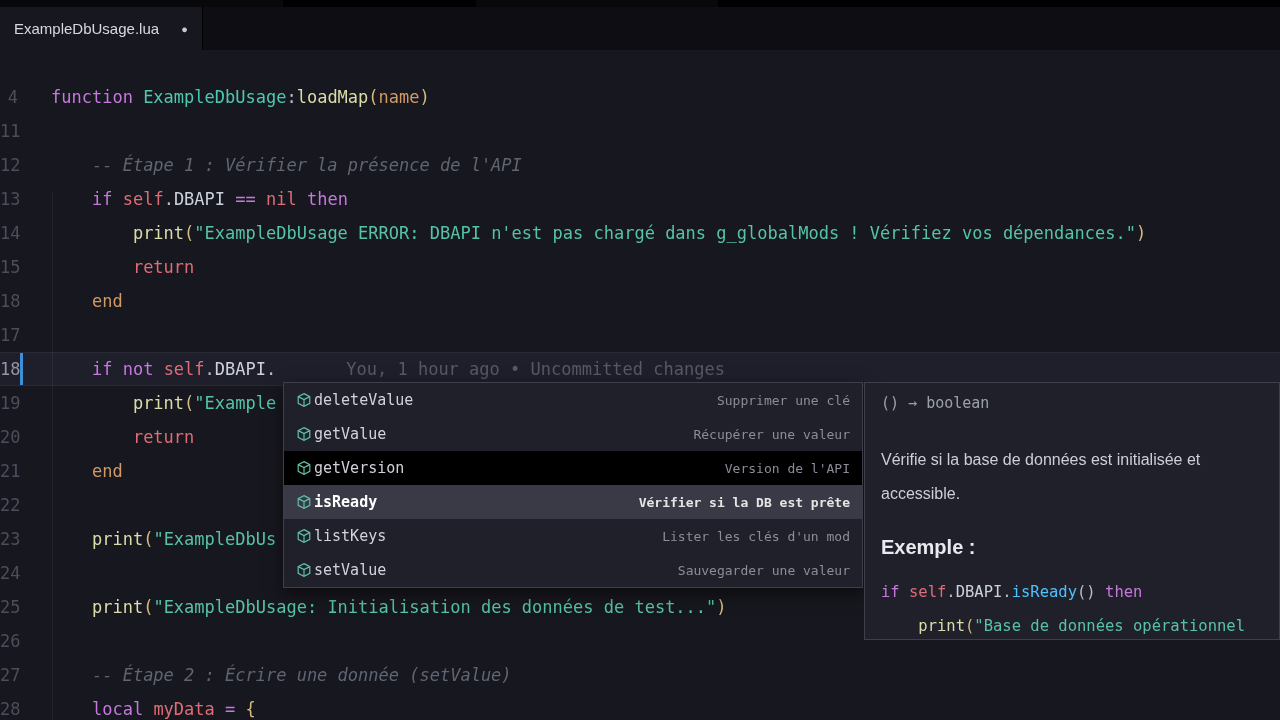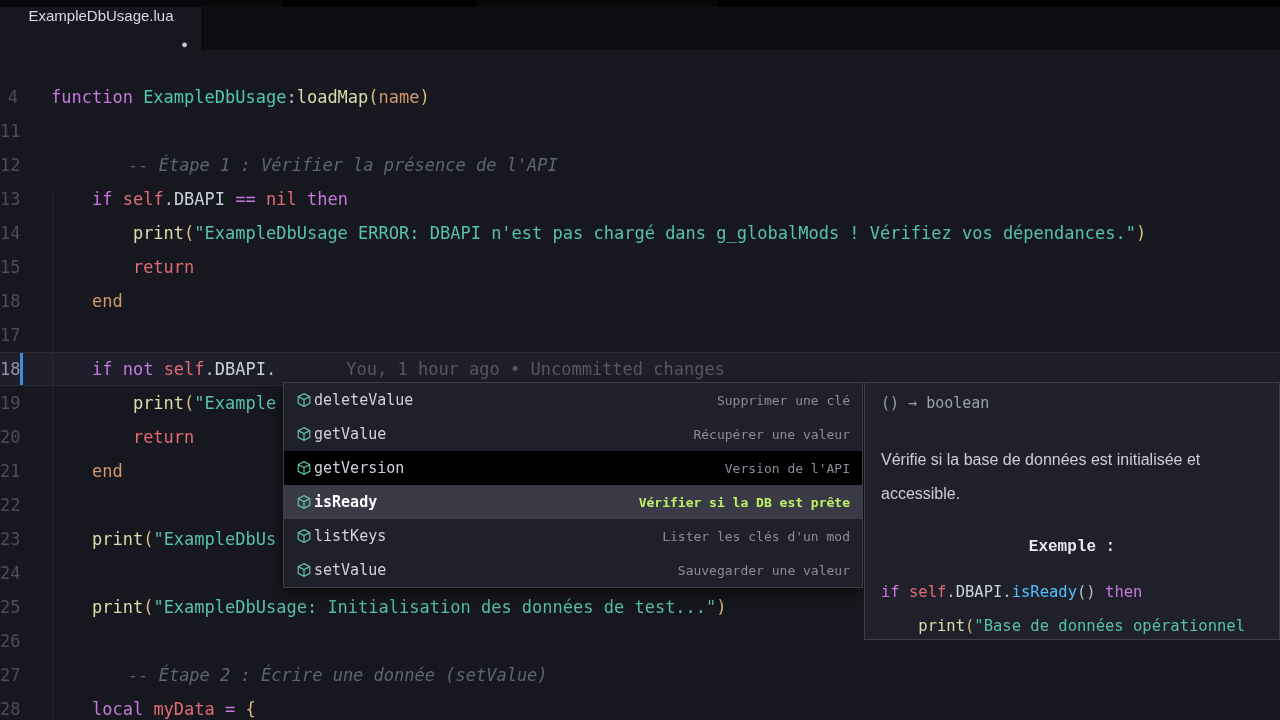--- a/index.html
+++ b/index.html
@@ -9,71 +9,71 @@
   
   .titlebar{position:absolute;top:0;left:0;right:0;height:7px;background:#08080b;}
   .titlebar .seg{position:absolute;top:0;height:7px;background:#000;}
   .titlebar .s1{left:283px;width:193px;}
   .titlebar .s2{left:718px;right:0;}
 
   
   .tabbar{position:absolute;top:7px;left:0;right:0;height:43px;background:#0d0d13;display:flex;}
   .tab{width:203px;box-sizing:border-box;background:#17171f;display:flex;align-items:center;
        padding:0 14px;gap:14px;border-right:1px solid #000;
-       font-family:"Liberation Sans",sans-serif;font-size:15px;color:#d8d8e2;flex-direction:column;}
+       font-family:"Liberation Sans",sans-serif;font-size:15px;color:#d8d8e2;}
   .tab .dot{font-size:11px;color:#c9c9d5;margin-left:auto;}
 
   
   .editor{position:absolute;top:50px;left:0;right:0;bottom:0;background:#17171f;padding-top:30px;}
   .indent-guide{position:absolute;left:52px;top:142px;height:570px;width:1px;background:rgba(255,255,255,0.06);}
   .line{position:relative;display:flex;height:34px;line-height:34px;font-size:17px;white-space:pre;}
   .gutter{flex:none;width:51px;padding-right:33px;box-sizing:border-box;text-align:right;color:#4d4d5c;}
   .line.current{background:rgba(135,145,215,0.07);
                 box-shadow:inset 0 1px 0 rgba(255,255,255,0.05), inset 0 -1px 0 rgba(255,255,255,0.05);}
   .line.current .gutter{color:#9595a8;}
   .accent-bar{position:absolute;left:20px;top:1px;bottom:1px;width:3px;background:#3c8fd9;}
   .blame{margin-left:70px;color:#585866;}
 
   
   .tk-kw{color:#c678dd;}
   .tk-type{color:#4ec9b0;}
   .tk-fn{color:#dcdcaa;}
   .tk-fn2{color:#4fc1ff;}
   .tk-param{color:#d19a66;}
   .tk-str{color:#56c3a9;}
-  .tk-cm{color:#5f6672;font-style:italic;margin-left:36px;}
+  .tk-cm{color:#5f6672;font-style:italic;}
   .tk-red{color:#e06c75;}
   .tk-prop{color:#ccd2dd;}
   .tk-op{color:#c678dd;}
   .tk-end{color:#d19a66;}
   .tk-gold{color:#d7ba7d;}
   .tk-pl{color:#b9bdc9;}
 
   
   .suggest{position:absolute;left:283px;top:382px;width:580px;background:#20202a;
            border:1px solid #3f3f4c;box-sizing:border-box;z-index:6;
            box-shadow:0 6px 16px rgba(0,0,0,0.55);}
   .s-row{display:flex;align-items:center;height:34px;padding:0 12px;gap:2px;
          font-size:15px;color:#d2d2dc;}
   .s-row.hover{background:#000000;}
   .s-row.selected{background:#3a3a47;}
   .s-row.selected .s-label{color:#ffffff;font-weight:bold;}
   .s-label{white-space:pre;}
   .s-detail{margin-left:auto;font-size:13px;color:#8c8c9a;}
-  .s-row.selected .s-detail{color:#bef264;font-weight:bold;}
+  .s-row.selected .s-detail{color:#e5e5e5;font-weight:bold;}
   .s-icon{flex:none;display:flex;align-items:center;}
 
   
   .docs{position:absolute;left:864px;top:382px;width:416px;height:258px;box-sizing:border-box;
         background:#20202a;border:1px solid #3f3f4c;padding:10px 16px;overflow:hidden;z-index:6;}
   .docs .sig{font-size:15px;line-height:20px;color:#9aa1ab;margin-bottom:30px;}
   .docs .desc{font-family:"Liberation Sans",sans-serif;font-size:16px;line-height:34px;
               color:#cdced8;margin-bottom:26px;}
-  .docs .ex{font-family:Liberation Mono, monospace;font-size:16px;line-height:20px;
-            font-weight:bold;color:#e9e9f0;margin-bottom:18px;text-align:center;}
+  .docs .ex{font-family:Liberation Sans, sans-serif;font-size:20px;line-height:20px;
+            font-weight:bold;color:#e9e9f0;margin-bottom:18px;}
   .docs .codeblock{font-size:15.5px;line-height:34px;white-space:pre;}
 </style>
 </head>
 <body>
 
 <div class="screen">
 
   <div class="titlebar">
     <div class="seg s1"></div>
     <div class="seg s2"></div>

